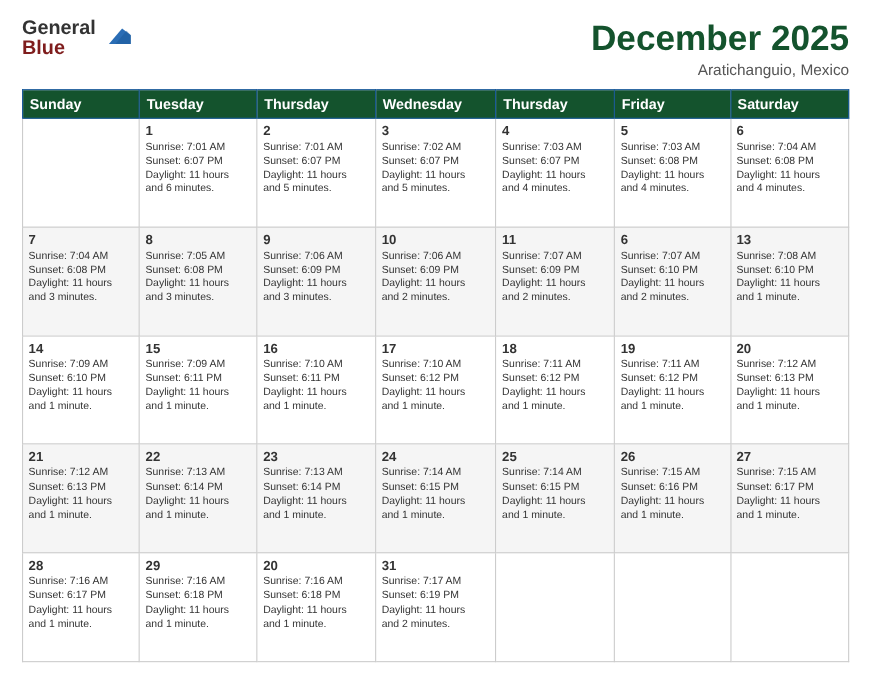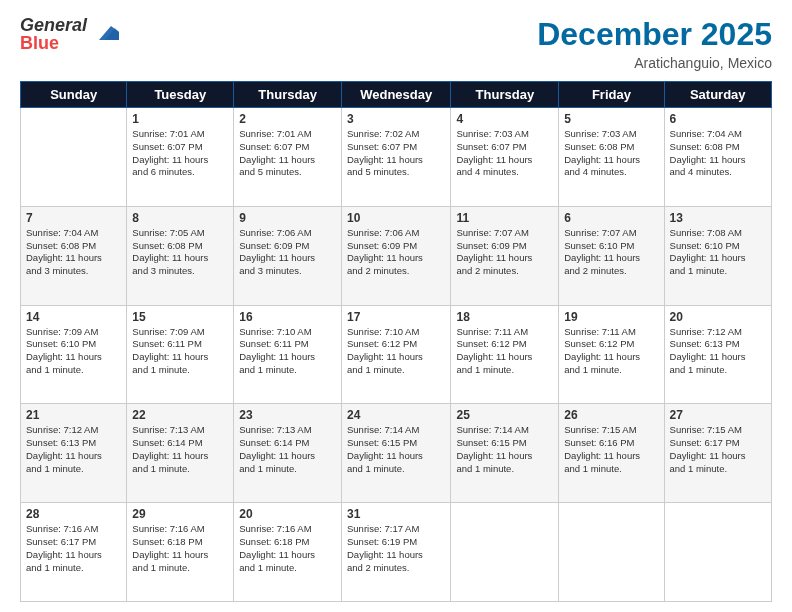--- a/index.html
+++ b/index.html
@@ -30,59 +30,58 @@
     }
     .logo-text {
       display: flex;
       flex-direction: column;
       line-height: 1;
     }
     .logo-general {
       font-size: 18px;
       font-weight: bold;
       color: #333;
-      font-style: italic;
     }
     .logo-blue {
       font-size: 18px;
       font-weight: bold;
-      color: #ef4444;
+      color: #7f1d1d;
     }
     .logo-icon {
       width: 28px;
       height: 28px;
       margin-left: 4px;
       position: relative;
       top: -2px;
     }
     .title-block {
       text-align: right;
     }
     .month-title {
       font-size: 32px;
       font-weight: bold;
-      color: #0369a1;
+      color: #14532d;
     }
     .location {
       font-size: 14px;
       color: #555;
       margin-top: 2px;
     }
     .calendar {
       border-collapse: collapse;
       width: 100%;
       flex: 1;
     }
     .calendar thead tr th {
-      background: #0f172a;
+      background: #14532d;
       color: #fff;
       font-size: 13px;
       font-weight: bold;
       padding: 5px 6px;
-      text-align: center;
+      text-align: left;
       border: 1px solid #1a5a9a;
     }
     .calendar tbody tr td {
       border: 1px solid #ccc;
       vertical-align: top;
       padding: 4px 5px;
       width: 113px;
       height: 90px;
       font-size: 10px;
       color: #333;

